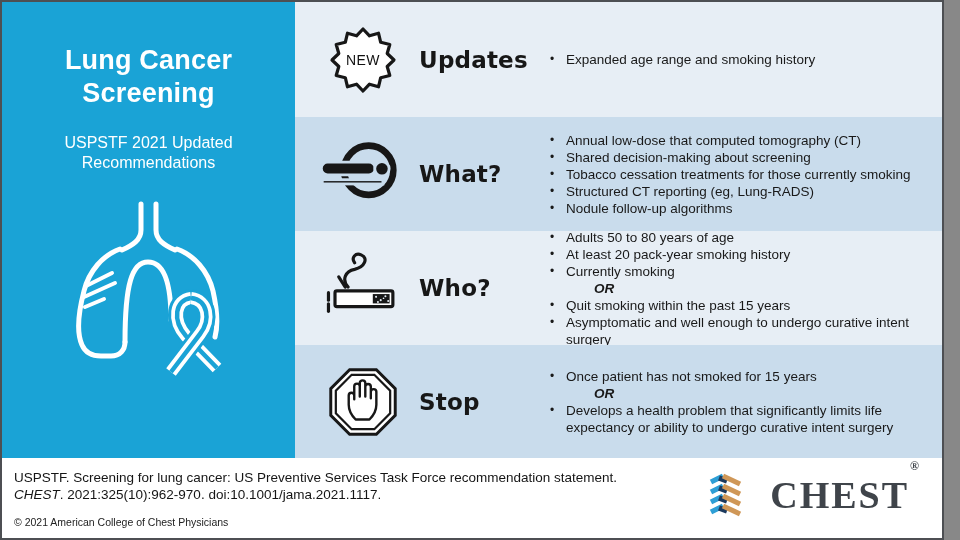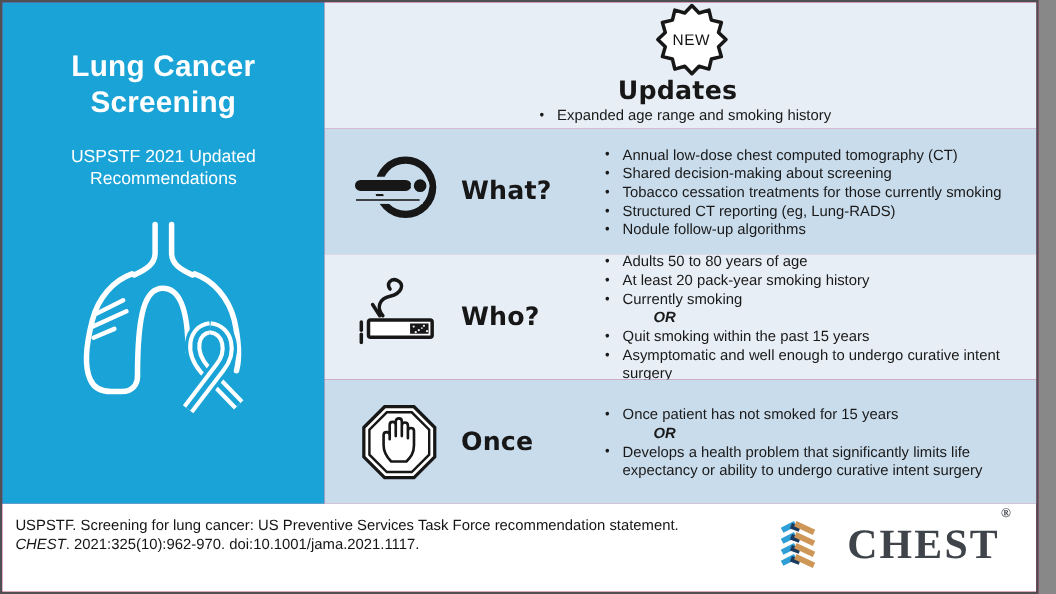--- a/index.html
+++ b/index.html
@@ -23,21 +23,21 @@
   }
   .lungs-wrap{margin:22px auto 0; width:180px; height:190px;}
   
   .rows{
     position:absolute; left:293px; top:0; width:655px; height:456px;
     display:flex; flex-direction:column;
   }
   .row{display:flex; align-items:center;}
   .row-light{background:var(--row-light,#e7eef5);}
   .row-medium{background:var(--row-medium,#c9dcec);}
-  .r1{height:115px;flex-direction:column;} .r2{height:114px;} .r3{height:114px;} .r4{height:113px;}
+  .r1{height:115px;} .r2{height:114px;} .r3{height:114px;} .r4{height:113px;}
   .icon-col{width:112px; margin-left:12px; display:flex; justify-content:center; align-items:center; flex:0 0 auto;}
   .head-col{width:122px; flex:0 0 auto; }
   .row-heading{
     font-family:"DejaVu Sans", sans-serif; font-weight:bold;
     font-size:23px; color:#171717; letter-spacing:.2px;
   }
   .bullets{flex:1 1 auto; padding:0 8px 0 6px;}
   .bullet-line{display:flex; font-size:13.5px; line-height:17px; color:#191919;}
   .bullet-line .dot{flex:0 0 16px; text-align:left; font-size:12px; padding-left:3px;}
   .bullet-line .btext{flex:1 1 auto;}
@@ -127,21 +127,21 @@
             <rect x="5" y="44" width="64" height="4.5" fill="#171717" stroke="#c9dcec" stroke-width="3"></rect>
             <rect x="4" y="25.5" width="57" height="13.5" rx="6.7" fill="#171717" stroke="#c9dcec" stroke-width="3"></rect>
             <circle cx="68" cy="32.5" r="7.6" fill="#171717" stroke="#c9dcec" stroke-width="3"></circle>
           </svg>
         </span>
       </div>
       <div class="head-col"><span class="row-heading">What?</span></div>
       <div class="bullets">
           <div class="bullet-line">
             <span class="dot">•</span>
-            <span class="btext">Annual low-dose chest computed tomography (CT)</span>
+            <span class="btext">Annual low-dose that computed tomography (CT)</span>
           </div>
           <div class="bullet-line">
             <span class="dot">•</span>
             <span class="btext">Shared decision-making about screening</span>
           </div>
           <div class="bullet-line">
             <span class="dot">•</span>
             <span class="btext">Tobacco cessation treatments for those currently smoking</span>
           </div>
           <div class="bullet-line">
@@ -209,21 +209,21 @@
     <div class="row row-medium r4">
       <div class="icon-col">
         <span>
           <svg width="70" height="70" viewBox="0 0 76 76">
             <path d="M23.5,3 H52.5 L73,23.5 V52.5 L52.5,73 H23.5 L3,52.5 V23.5 Z" fill="#ffffff" stroke="#171717" stroke-width="3.2" stroke-linejoin="miter"></path>
             <path d="M25.7,8.5 H50.3 L67.5,25.7 V50.3 L50.3,67.5 H25.7 L8.5,50.3 V25.7 Z" fill="none" stroke="#171717" stroke-width="2.4"></path>
             <path d="M30,57 C26,53 22.5,48 22.5,41 L22.5,31 C22.5,29.3 23.8,28 25.5,28 C27.2,28 28.5,29.3 28.5,31 L28.5,35 L28.5,21 C28.5,19.3 29.8,18 31.5,18 C33.2,18 34.5,19.3 34.5,21 L34.5,32 L34.5,17.5 C34.5,15.8 35.8,14.5 37.5,14.5 C39.2,14.5 40.5,15.8 40.5,17.5 L40.5,32 L40.5,21.5 C40.5,19.8 41.8,18.5 43.5,18.5 C45.2,18.5 46.5,19.8 46.5,21.5 L46.5,34 L46.5,27 C46.5,25.3 47.8,24 49.5,24 C51.2,24 52.5,25.3 52.5,27 L52.5,41 C52.5,49 49,53 45,57 Z" fill="#ffffff" stroke="#171717" stroke-width="2.6" stroke-linejoin="round"></path>
           </svg>
         </span>
       </div>
-      <div class="head-col"><span class="row-heading">Once</span></div>
+      <div class="head-col"><span class="row-heading">Stop</span></div>
       <div class="bullets">
           <div class="bullet-line">
             <span class="dot">•</span>
             <span class="btext">Once patient has not smoked for 15 years</span>
           </div>
           <div class="bullet-line or-line">
             <span class="btext">OR</span>
           </div>
           <div class="bullet-line">
             <span class="dot">•</span>
@@ -232,20 +232,21 @@
         </div>
     </div>
 
   </div>
 
   <div class="footer">
     <div class="citation">
       <div>USPSTF. Screening for lung cancer: US Preventive Services Task Force recommendation statement.</div>
       <div><span class="journal">CHEST</span><span>. 2021:325(10):962-970. doi:10.1001/jama.2021.1117.</span></div>
     </div>
+    <div class="copyright">© 2021 American College of Chest Physicians</div>
 
     <div class="logo">
       <span>
         <svg width="34" height="46" viewBox="0 0 34 46" stroke-linecap="butt">
           <g stroke-width="5.2">
             <path d="M2,10 L14,4" stroke="#2e9fd6"></path>
               <path d="M10,6 L18,9" stroke="#1c3a5e"></path>
               <path d="M14,4 L31,12" stroke="#cf9757"></path>
             <path d="M2,20 L14,14" stroke="#2e9fd6"></path>
               <path d="M10,16 L18,19" stroke="#1c3a5e"></path>

